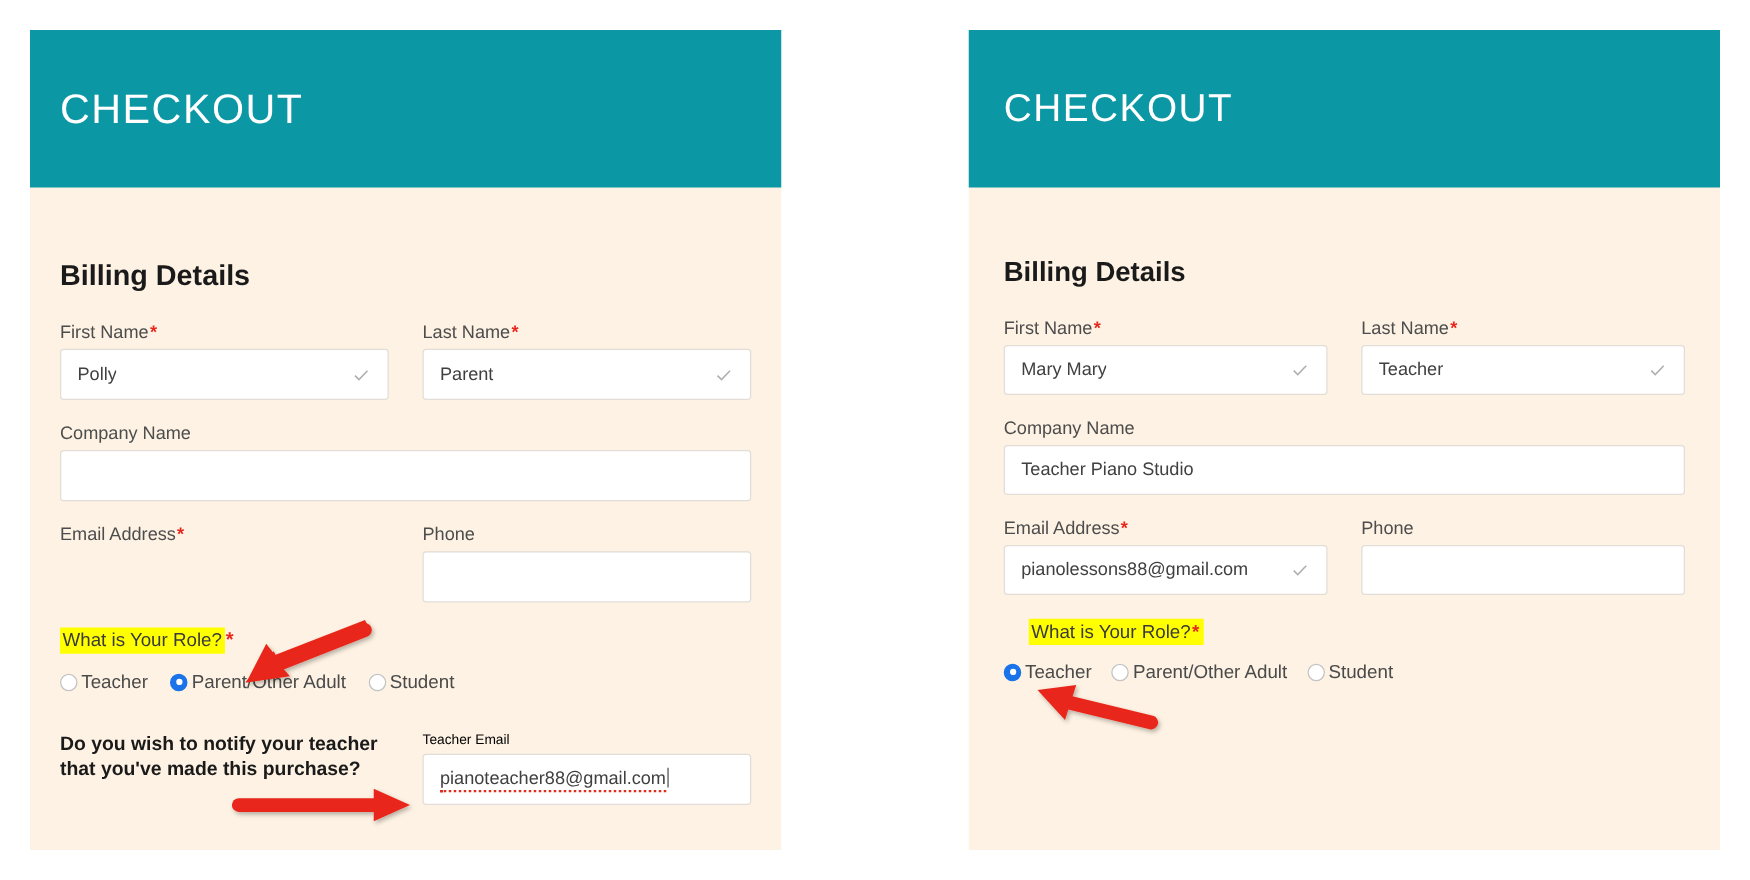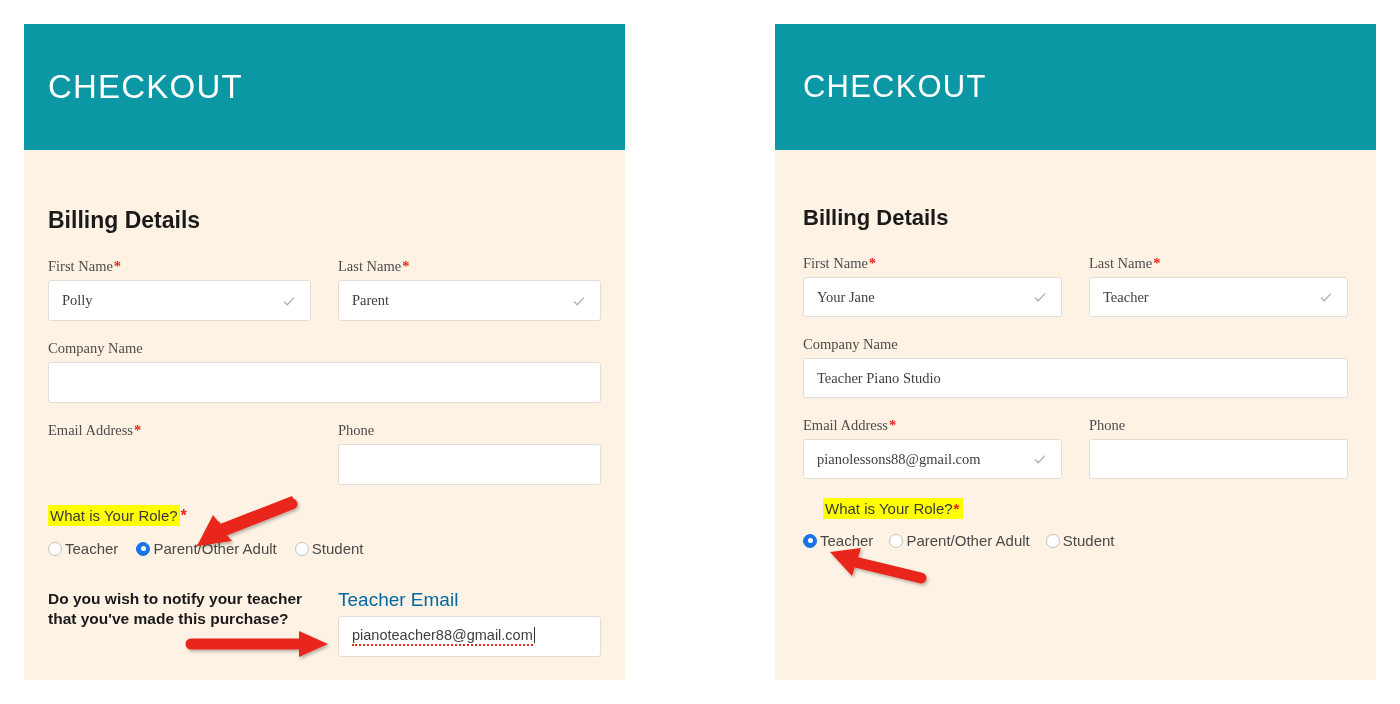--- a/index.html
+++ b/index.html
@@ -50,21 +50,20 @@
     font-weight: bold;
     color: #1a1a1a;
     margin-top: 57px;
     margin-bottom: 0;
   }
   .panel-right .section-title { font-size: 22px; margin-top: 55px; }
 
   .field-row {
     display: flex;
     gap: 27px;
-    font-family: Liberation Serif, serif;
   }
   .field-col { flex: 1 1 0; min-width: 0; }
   .field-col.full { flex: 1 1 100%; }
 
   .field-label {
     font-size: 14.5px;
     color: #4d4d4d;
     margin-bottom: 5px;
     display: block;
     white-space: nowrap;
@@ -156,22 +155,22 @@
   }
   .notify-question {
     flex: 1 1 0;
     font-size: 15.5px;
     font-weight: bold;
     color: #1a1a1a;
     line-height: 1.32;
   }
   .notify-right { flex: 1 1 0; }
   .teacher-label {
-    font-size: 19px;
-    color: #0369a1;
+    font-size: 11px;
+    color: #000000;
     margin-bottom: 5px;
     display: block;
   }
   .spell {
     position: relative;
     display: inline-block;
     border-bottom: 2px dotted #e02d1b;
     padding-bottom: 1px;
   }
   .caret {
@@ -296,21 +295,21 @@
   <div class="panel-body">
 
     <div class="section-title">Billing Details</div>
 
     <div class="field-row row-gap-a">
       <div class="field-col">
         <label class="field-label">
           <span>First Name</span><span class="req">*</span>
         </label>
         <div class="input-box">
-          <span class="input-value">Your Jane</span>
+          <span class="input-value">Mary Mary</span>
           <span class="check-icon">
             <svg viewBox="0 0 14 14">
                 <path d="M2 7.5 L5.2 10.7 L12 3.6" fill="none" stroke="currentColor" stroke-width="1.3"></path>
               </svg>
           </span>
         </div>
       </div>
       <div class="field-col">
         <label class="field-label">
           <span>Last Name</span><span class="req">*</span>

